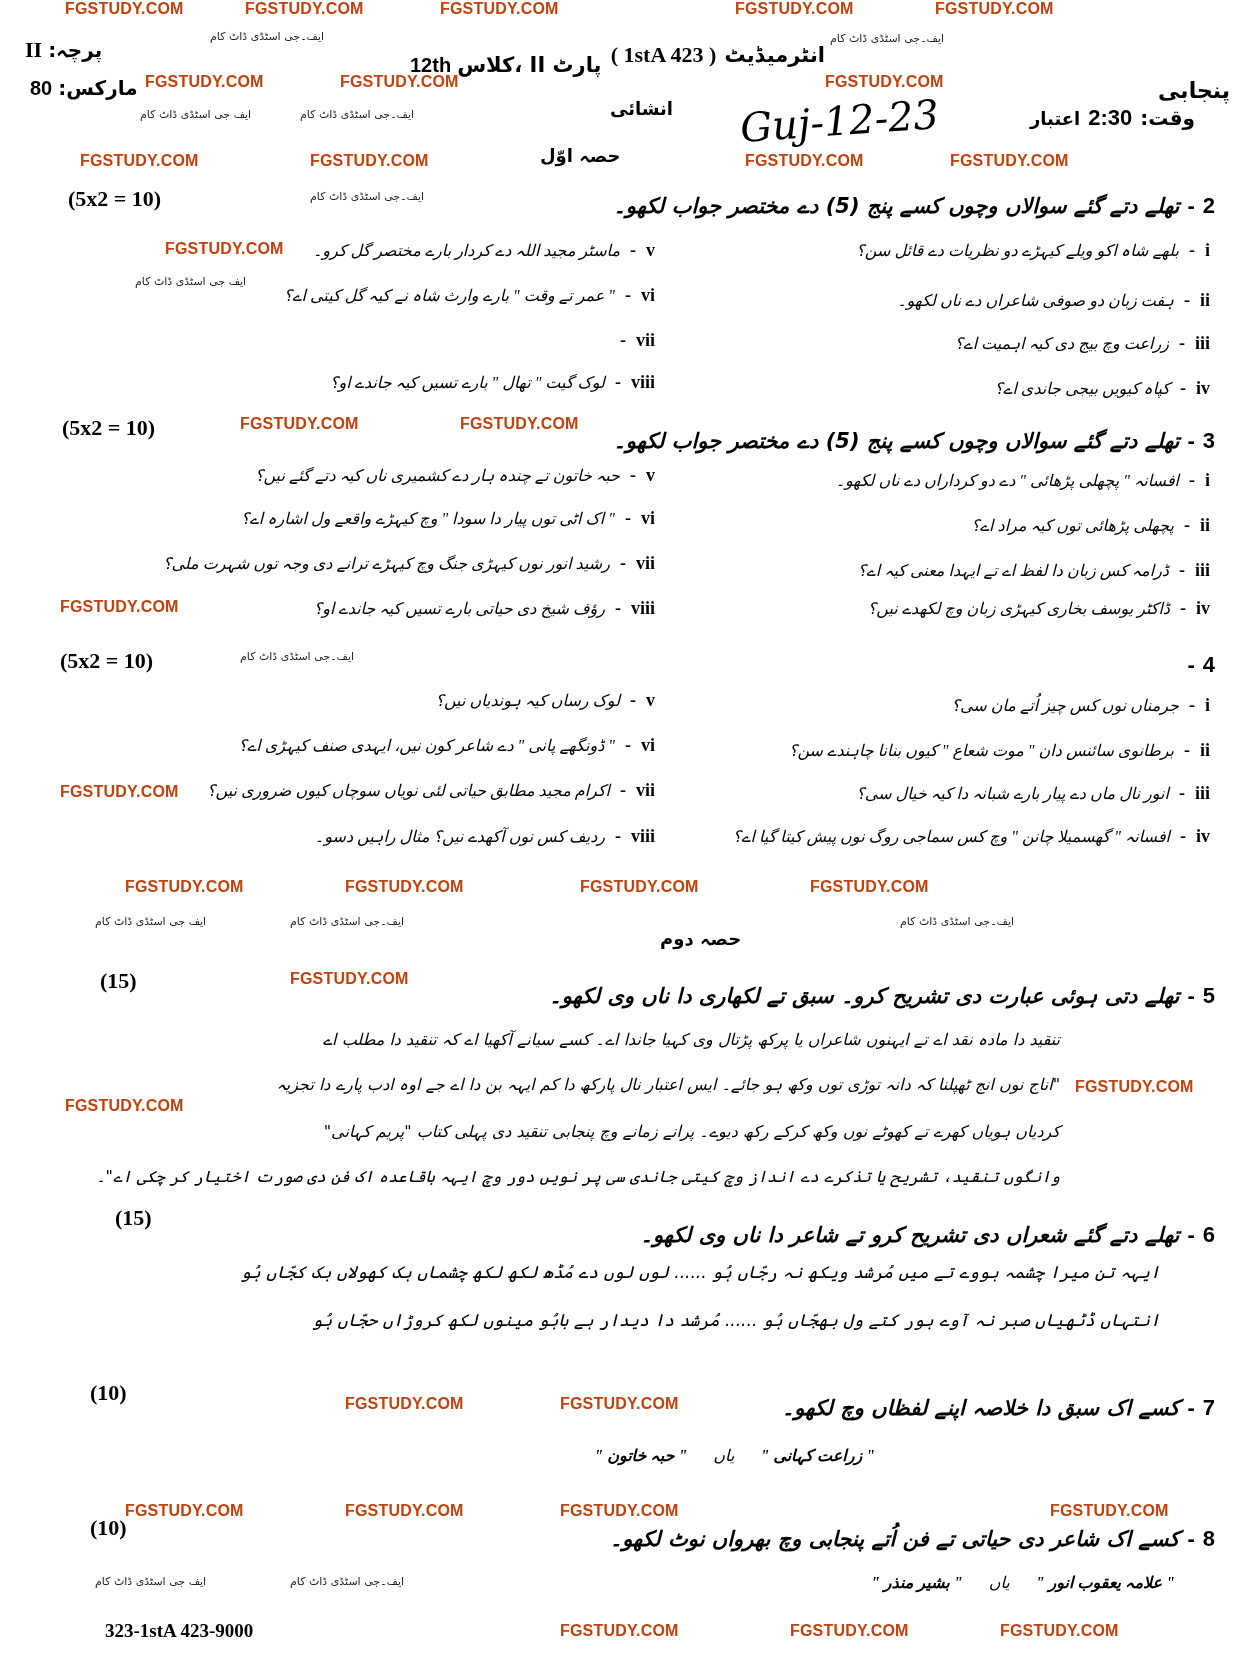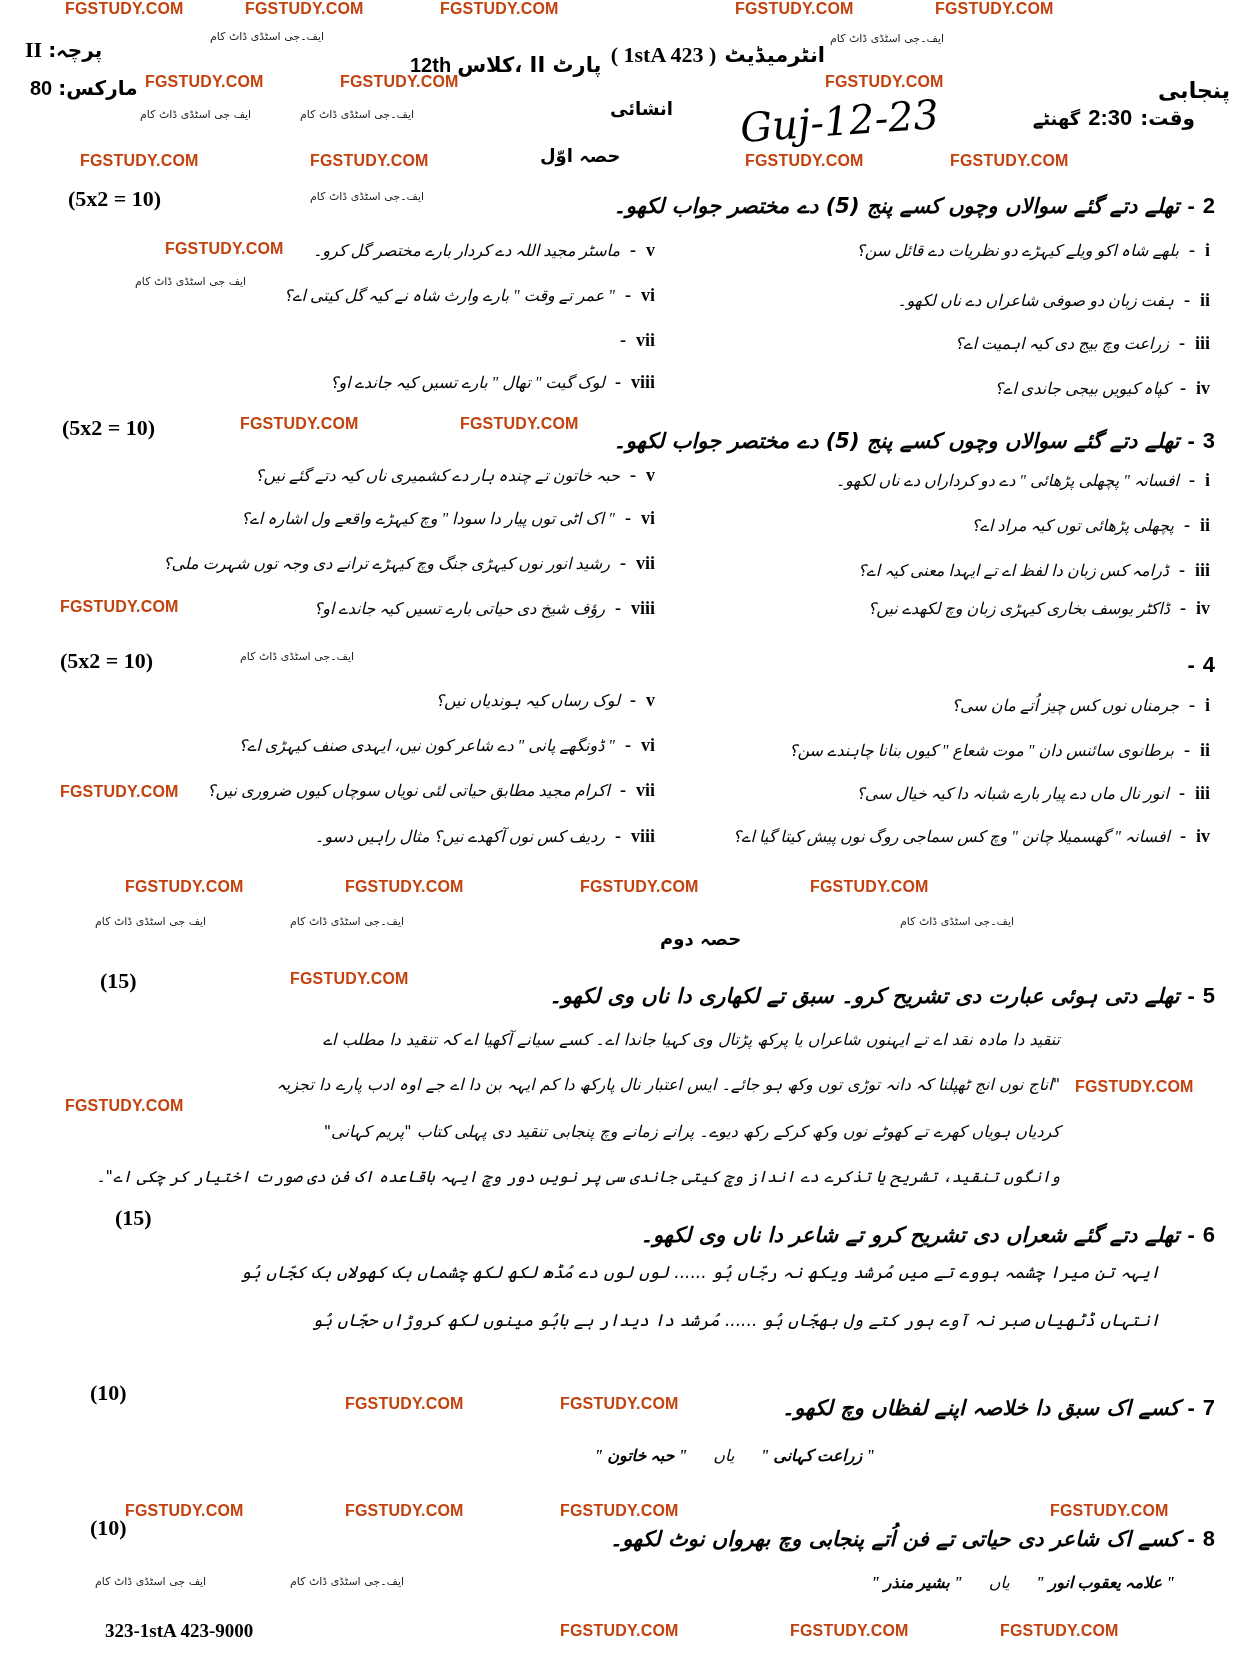--- a/index.html
+++ b/index.html
@@ -54,21 +54,21 @@
     <span class="marks" style="font-size:22px;">II</span>
     <span class="hd" style="font-size:20px;">پرچہ:</span>
   </div>
   <div class="abs" style="left:30px;top:76px;display:flex;gap:6px;align-items:baseline;">
     <span class="qnum" style="font-size:20px;">80</span>
     <span class="hd" style="font-size:20px;">مارکس:</span>
   </div>
   <div class="abs" style="right:55px;top:105px;display:flex;gap:8px;align-items:baseline;direction:rtl;">
     <span class="hd" style="font-size:20px;">وقت:</span>
     <span class="qnum" style="font-size:22px;">2:30</span>
-    <span class="hd" style="font-size:18px;">گھنٹے</span>
+    <span class="hd" style="font-size:18px;">اعتبار</span>
   </div>
   <span class="abs hd" style="left:610px;top:98px;font-size:18px;">انشائی</span>
   <span class="abs handwriting" style="left:740px;top:98px;">Guj-12-23</span>
   <span class="abs hd" style="left:540px;top:145px;font-size:18px;">حصہ اوّل</span>
 </div>
 
 <section>
   <div class="abs" style="right:35px;top:193px;display:flex;gap:8px;align-items:baseline;direction:rtl;">
     <span class="qnum">2</span>
     <span class="qnum">-</span>

